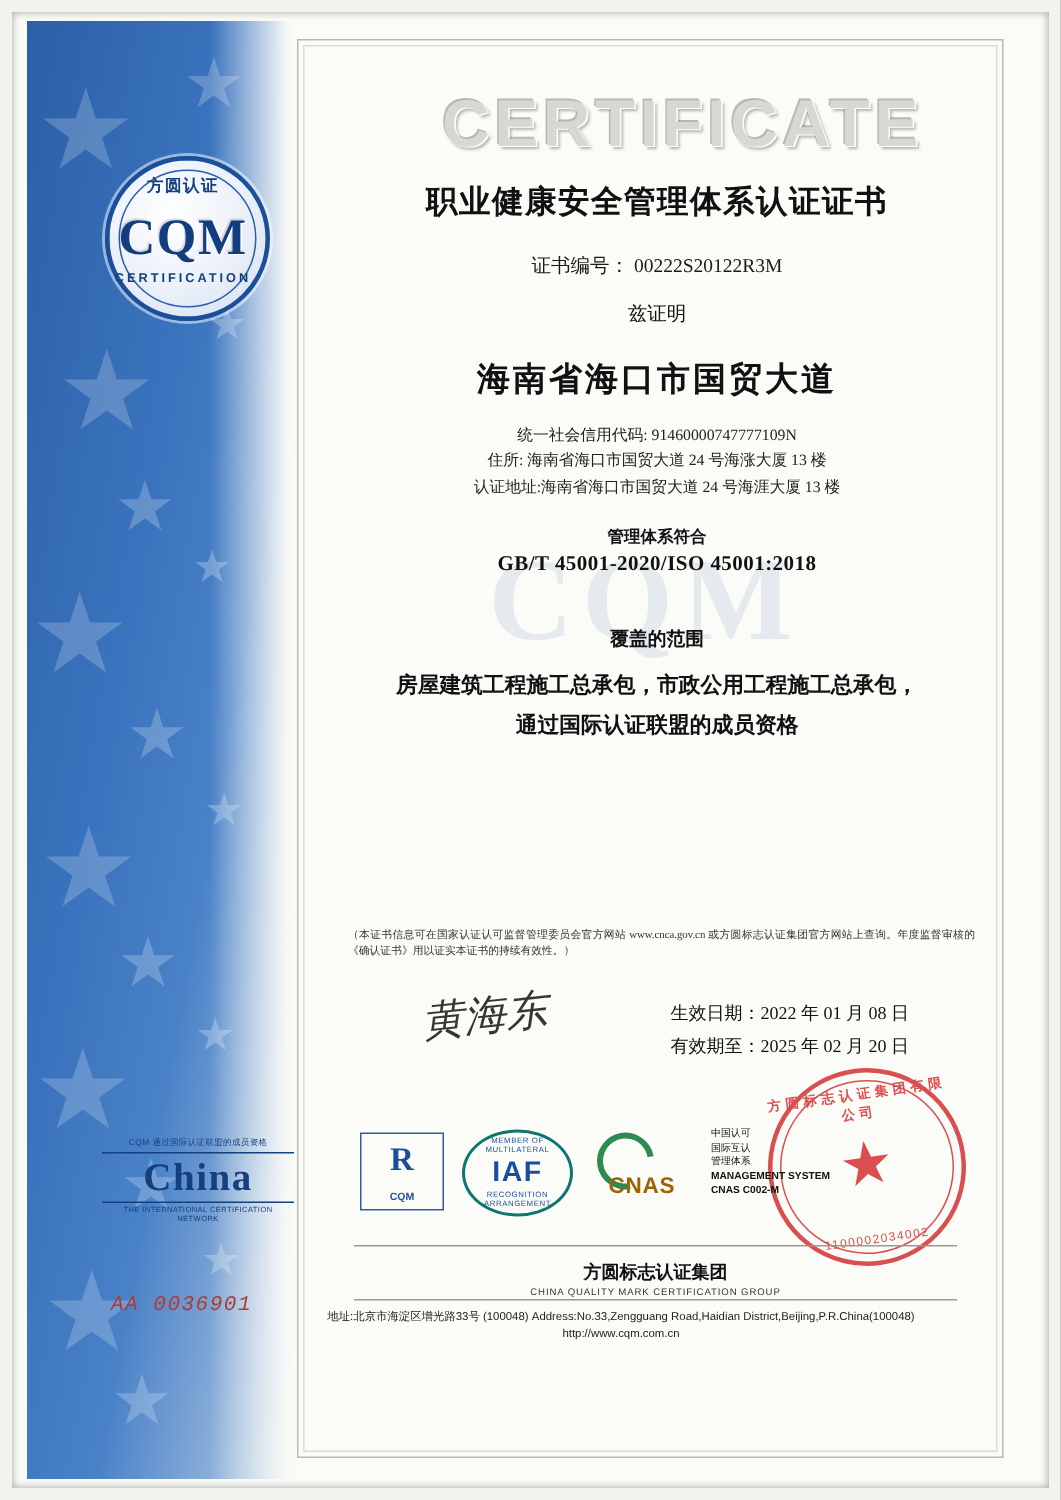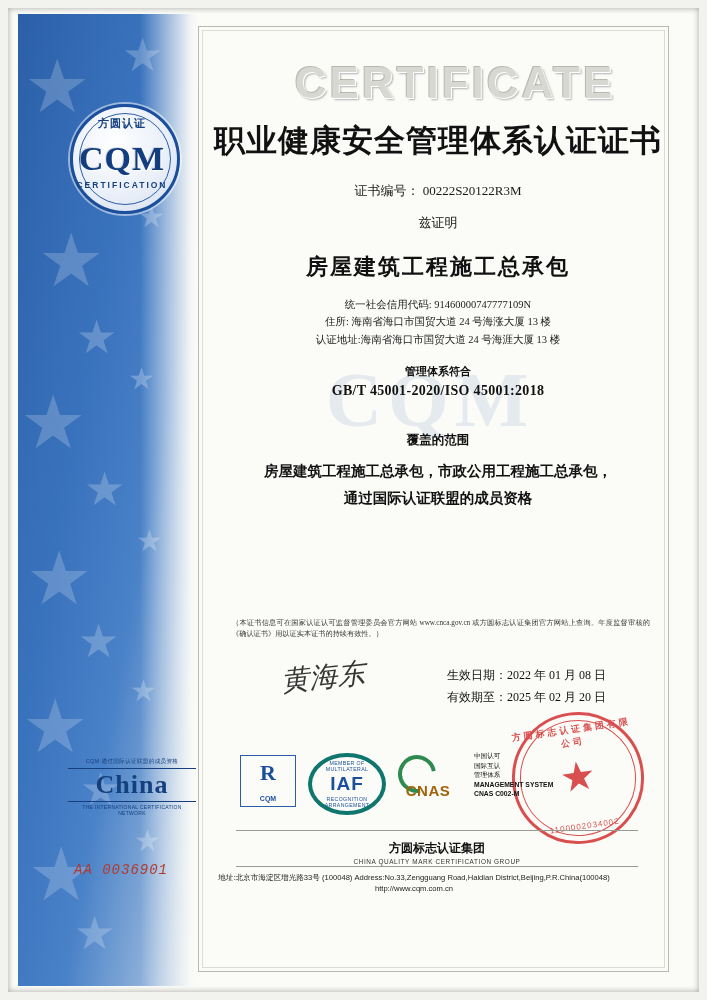--- a/index.html
+++ b/index.html
@@ -91,21 +91,21 @@
     font-family:"Liberation Sans",sans-serif;
     font-weight:bold;font-size:44px;letter-spacing:3px;
     color:#d8d8d2;
     text-shadow:1px 1px 0 #ffffff, 2px 2px 2px rgba(120,120,120,.55), -1px -1px 0 #b9b9b3;
   }
 
   
   .content{position:absolute;left:214px;top:120px;width:448px;text-align:center;color:#111;}
   .title-cn{
     font-family:Liberation Mono, monospace;
-    font-weight:bold;font-size:31px;letter-spacing:1px;color:#111;
+    font-weight:bold;font-size:21px;letter-spacing:1px;color:#111;
   }
   .cert-no{margin-top:20px;font-size:13px;font-family:"Liberation Serif",serif;color:#1a1a1a;}
   .hereby{margin-top:14px;font-size:13px;font-family:"Liberation Serif",serif;}
   .company{
     margin-top:20px;
     font-family:"Liberation Serif",serif;font-weight:bold;font-size:22px;letter-spacing:2px;color:#111;
   }
   .meta{margin-top:14px;font-size:10.5px;line-height:1.65;color:#222;font-family:"Liberation Serif",serif;}
   .std-label{margin-top:16px;font-size:11px;font-weight:bold;font-family:"Liberation Serif",serif;}
   .std-value{margin-top:4px;font-size:14px;font-weight:bold;font-family:"Liberation Serif",serif;letter-spacing:.3px;}
@@ -164,21 +164,21 @@
   
   .logos{
     position:absolute;left:230px;top:745px;width:300px;height:72px;
   }
   .mini{position:absolute;font-family:"Liberation Sans",sans-serif;}
 
   .rcqm{left:10px;top:10px;width:54px;height:50px;border:1.5px solid #2b5ea8;color:#1b4f9c;}
   .rcqm .big{position:absolute;left:0;top:4px;width:54px;text-align:center;font-family:"Liberation Serif",serif;font-size:22px;font-weight:bold;}
   .rcqm .sub{position:absolute;left:0;bottom:4px;width:54px;text-align:center;font-size:7px;font-weight:bold;}
 
-  .iaf{left:78px;top:8px;width:70px;height:54px;border-radius:50%;border:4px solid #0f766e;color:#1b4f9c;}
+  .iaf{left:78px;top:8px;width:70px;height:54px;border-radius:50%;border:2px solid #0f766e;color:#1b4f9c;}
   .iaf .big{position:absolute;left:0;top:16px;width:70px;text-align:center;font-weight:bold;font-size:19px;letter-spacing:1px;}
   .iaf .ring-txt{position:absolute;left:0;top:3px;width:70px;text-align:center;font-size:5.2px;letter-spacing:.4px;}
   .iaf .ring-txt2{position:absolute;left:0;bottom:3px;width:70px;text-align:center;font-size:5.2px;letter-spacing:.4px;}
 
   .cnas{left:162px;top:8px;width:72px;height:54px;color:#1b6b3a;}
   .cnas .swirl{
     position:absolute;left:6px;top:2px;width:30px;height:30px;border-radius:50%;
     border:4px solid #2e8b4f;border-right-color:transparent;transform:rotate(35deg);
   }
   .cnas .txt{position:absolute;left:0;bottom:8px;width:72px;text-align:center;font-weight:bold;font-size:15px;color:#a16207;letter-spacing:.5px;}
@@ -255,21 +255,21 @@
   </div>
 
   <div class="watermark">CQM</div>
 
   <div class="certificate-word">CERTIFICATE</div>
 
   <div class="content">
     <div class="title-cn">职业健康安全管理体系认证证书</div>
     <div class="cert-no">证书编号： 00222S20122R3M</div>
     <div class="hereby">兹证明</div>
-    <div class="company">房屋建筑工程施工总承包</div>
+    <div class="company">海南省海口市国贸大道</div>
     <div class="meta">
       <div>统一社会信用代码: 91460000747777109N</div>
       <div>住所: 海南省海口市国贸大道 24 号海涨大厦 13 楼</div>
       <div>认证地址:海南省海口市国贸大道 24 号海涯大厦 13 楼</div>
     </div>
     <div class="std-label">管理体系符合</div>
     <div class="std-value">GB/T 45001-2020/ISO 45001:2018</div>
     <div class="scope-label">覆盖的范围</div>
     <div class="scope-text">房屋建筑工程施工总承包，市政公用工程施工总承包，</div>
     <div class="scope-text" style="margin-top:2px;">通过国际认证联盟的成员资格</div>

